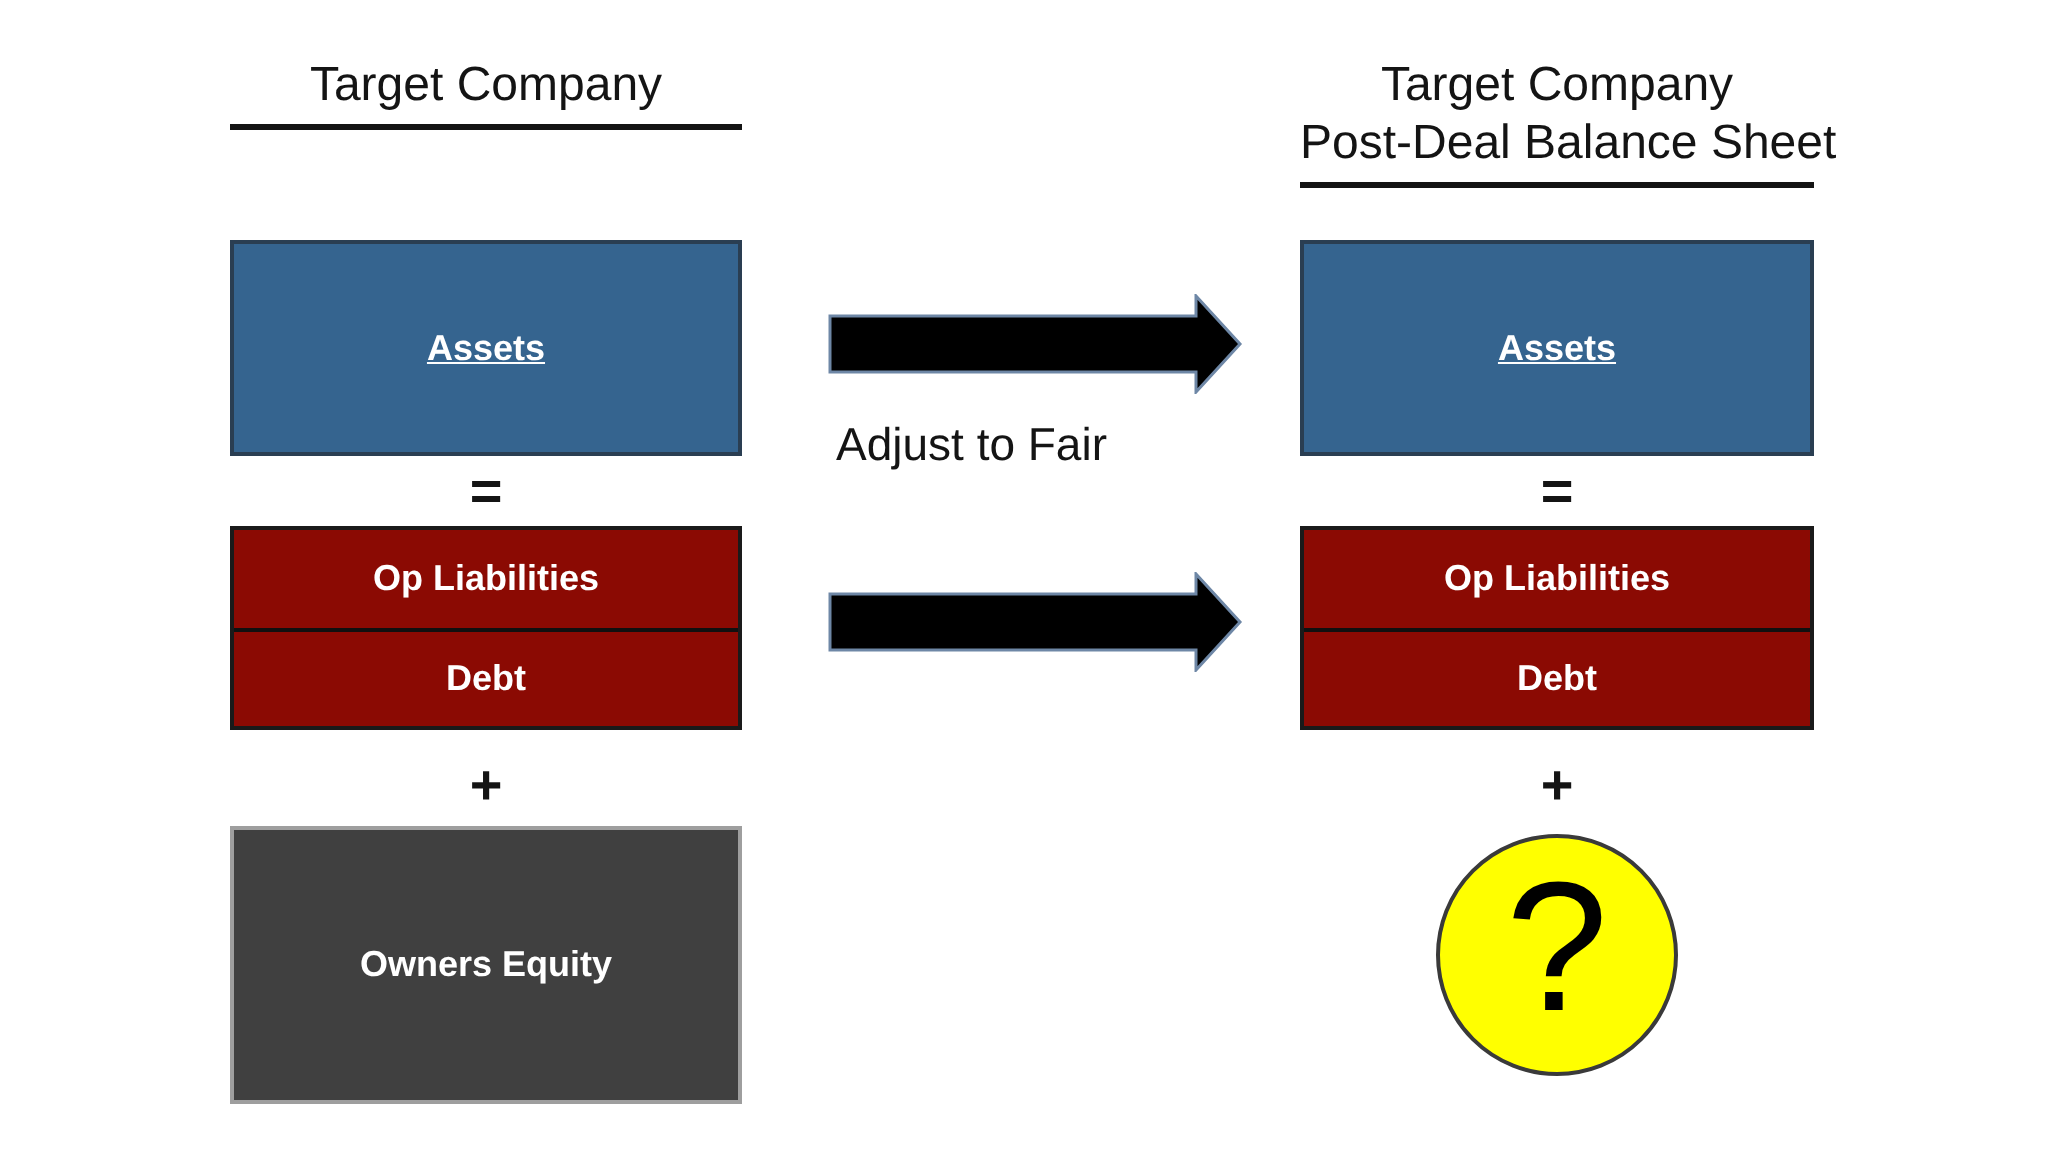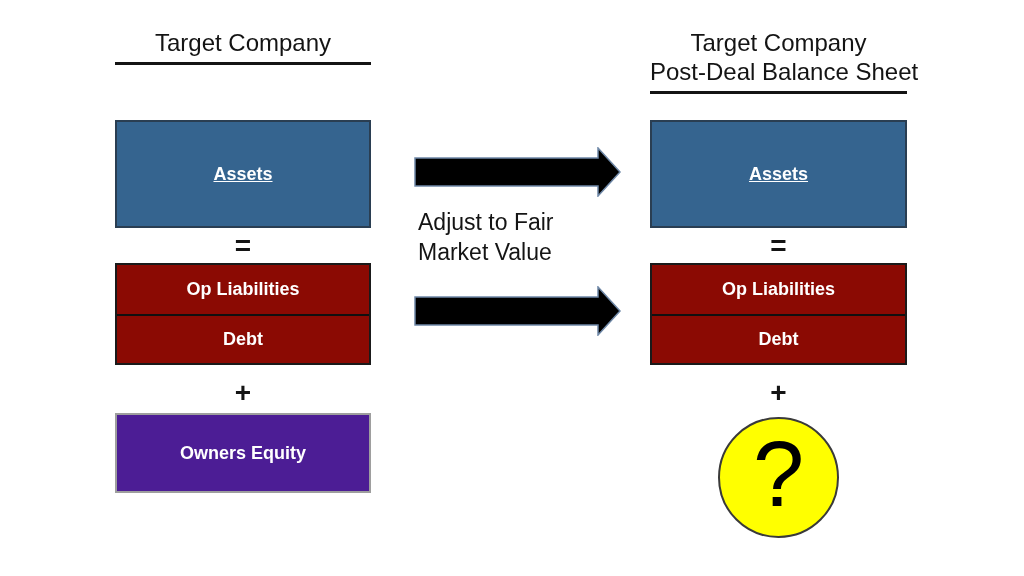--- a/index.html
+++ b/index.html
@@ -37,21 +37,21 @@
     height: 49px;
     background: #8B0A03;
     color: #ffffff;
     font-weight: bold;
     font-size: 18px;
     display: flex;
     align-items: center;
     justify-content: center;
   }
   .liab-cell + .liab-cell { border-top: 2px solid #101010; }
-  .equity-box { background: #4c1d95; border: 2px solid #9E9E9E; height: 80px; }
+  .equity-box { background: #404040; border: 2px solid #9E9E9E; height: 139px; }
 
   .operator {
     position: absolute;
     width: 256px;
     text-align: center;
     font-size: 28px;
     font-weight: bold;
     color: #141414;
     line-height: 30px;
   }
@@ -120,21 +120,20 @@
   <div class="box equity-box" style="left:115px; top:413px;">
     <span>Owners Equity</span>
   </div>
 
   <svg class="arrow" style="left:414px; top:147px;" viewBox="0 0 208 50">
     <polygon points="1,11 184,11 184,1 206,25 184,49 184,39 1,39" fill="#000000" stroke="#6E87A6" stroke-width="1.5"></polygon>
   </svg>
 
   <div class="mid-label">
     <span class="line">Adjust to Fair</span>
-    <span class="line">Market Value</span>
   </div>
 
   <svg class="arrow" style="left:414px; top:286px;" viewBox="0 0 208 50">
     <polygon points="1,11 184,11 184,1 206,25 184,49 184,39 1,39" fill="#000000" stroke="#6E87A6" stroke-width="1.5"></polygon>
   </svg>
 
   <div class="col-title" style="left:650px; top:28px; width:257px;">
     <span class="line">Target Company</span>
     <span class="line">Post-Deal Balance Sheet</span>
   </div>

